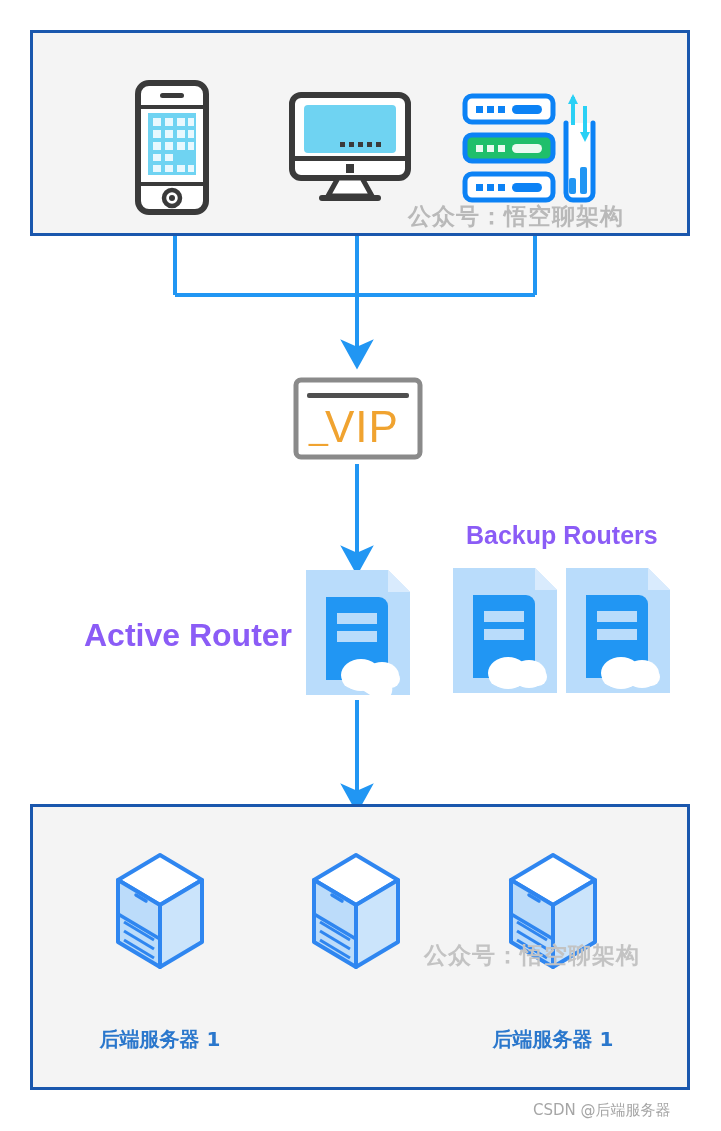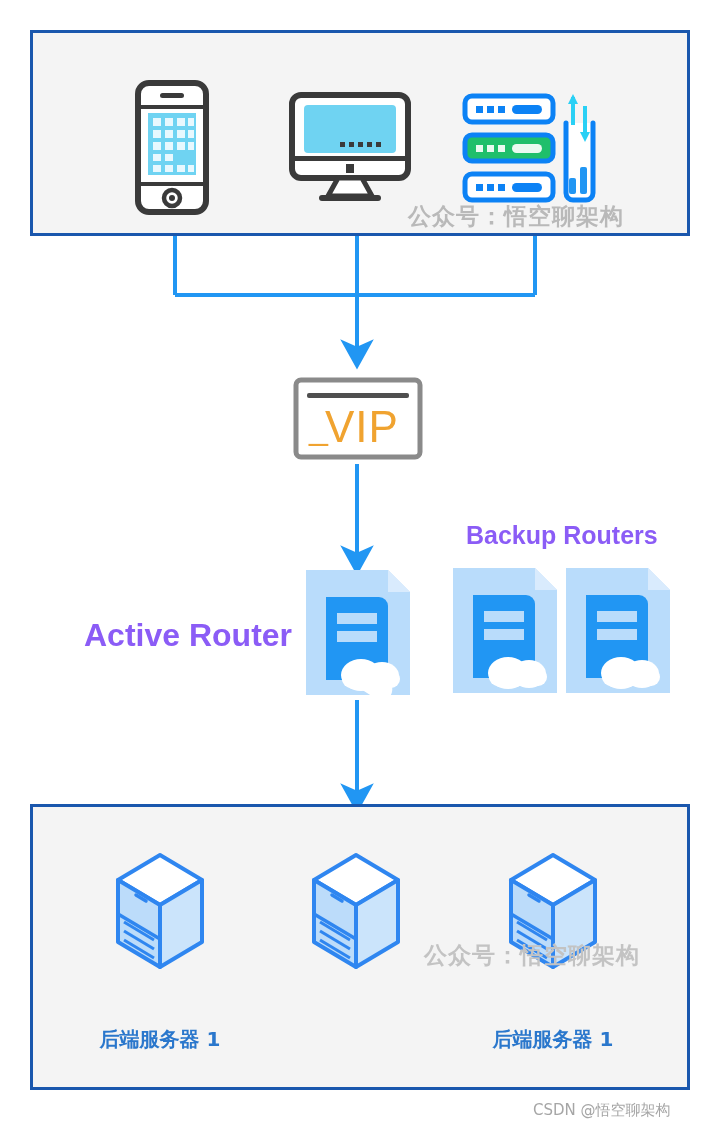--- a/index.html
+++ b/index.html
@@ -282,15 +282,15 @@
       <path d="M10,85 L40,103" stroke="#2f86f0" stroke-width="3"></path>
       <path d="M10,94 L40,112" stroke="#2f86f0" stroke-width="3"></path>
     </svg>
   </div>
 
   <div class="watermark" id="watermark-bottom">公众号：悟空聊架构</div>
 
   <div class="server-label" id="label-backend-1">后端服务器 1</div>
   <div class="server-label" id="label-backend-3">后端服务器 1</div>
 
-  <div class="footer-credit">CSDN @悟空聊架构</div>
+  <div class="footer-credit">CSDN @后端服务器</div>
 
 </div>
 
 </body></html>

